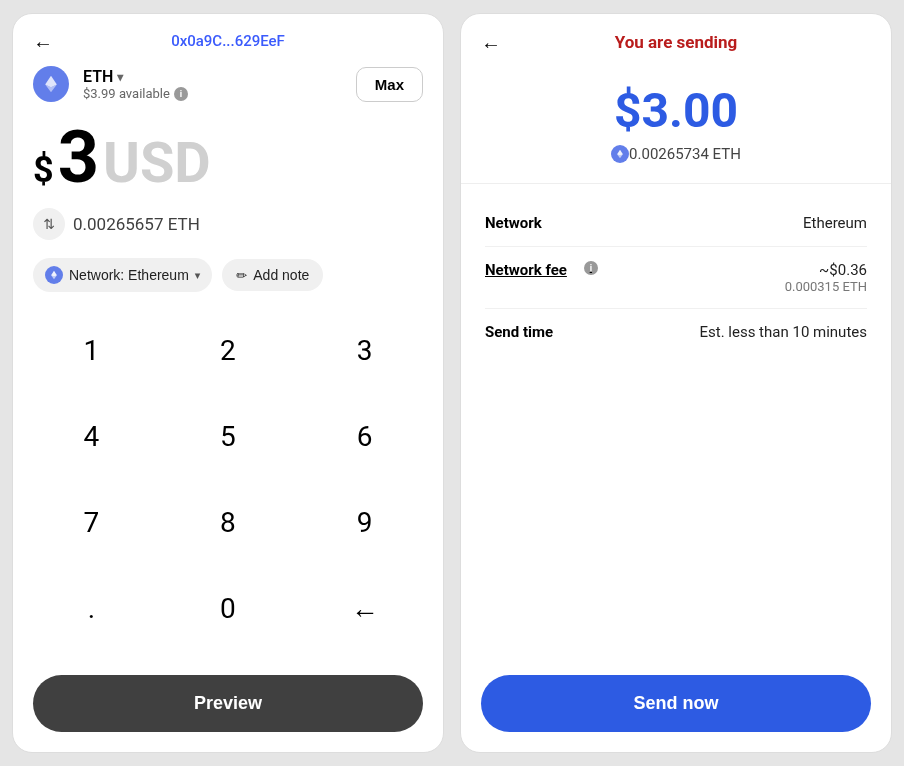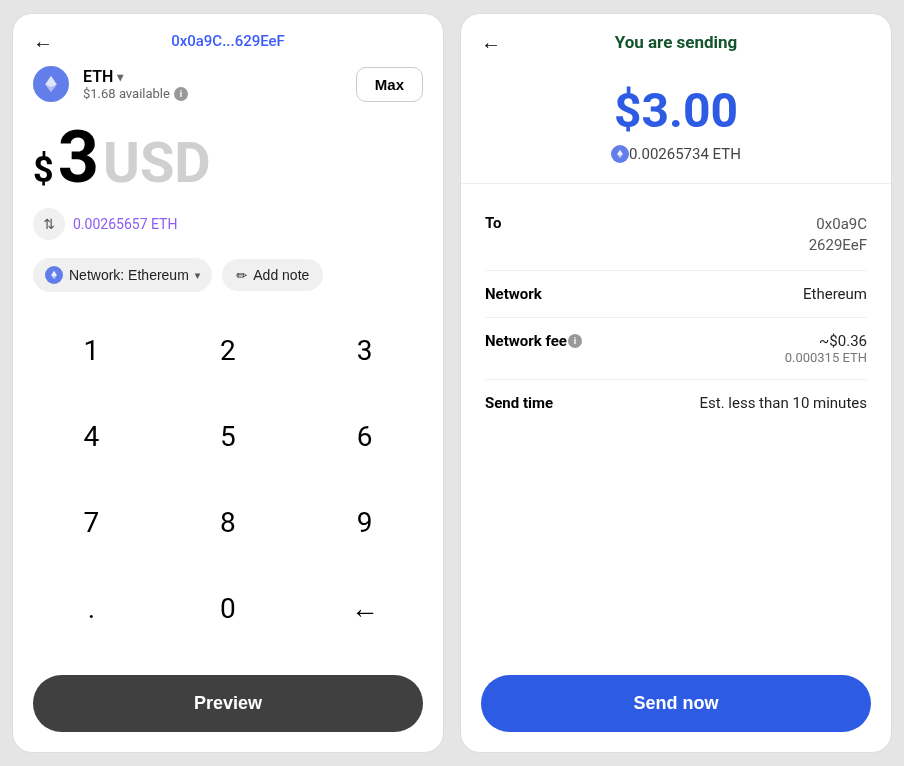--- a/index.html
+++ b/index.html
@@ -145,22 +145,22 @@
       background: #f0f0f0;
       border-radius: 50%;
       display: flex;
       align-items: center;
       justify-content: center;
       font-size: 14px;
       color: #555;
       cursor: pointer;
     }
     .eth-amount-text {
-      font-size: 14px;
-      color: #8b5cf6;
+      font-size: 17px;
+      color: #404040;
     }
     .controls-row {
       display: flex;
       align-items: center;
       gap: 10px;
       padding: 4px 20px 16px;
     }
     .network-btn {
       display: flex;
       align-items: center;
@@ -240,21 +240,21 @@
     .p2-header {
       display: flex;
       align-items: center;
       justify-content: center;
       padding: 18px 20px 10px;
       position: relative;
     }
     .p2-title {
       font-size: 17px;
       font-weight: 700;
-      color: #14532d;
+      color: #b91c1c;
     }
     .p2-amount-section {
       display: flex;
       flex-direction: column;
       align-items: center;
       padding: 20px 20px 20px;
       border-bottom: 1px solid #eee;
     }
     .p2-usd {
       font-size: 48px;
@@ -296,22 +296,22 @@
       text-align: right;
     }
     .detail-value-muted {
       font-size: 13px;
       color: #777;
       text-align: right;
       margin-left: 11px;
     }
     .detail-label-row {
       display: flex;
-      align-items: center;
-      gap: 1px;
+      gap: 17px;
+      text-decoration: underline;
     }
     .to-address {
       font-size: 15px;
       color: #555;
       line-height: 1.4;
       text-align: right;
     }
     .send-btn-container {
       padding: 10px 20px 20px;
     }
@@ -345,21 +345,21 @@
             <path d="M12 2L5 12.5L12 16L19 12.5L12 2Z" fill="rgba(255,255,255,0.8)"></path>
             <path d="M12 16L5 12.5L12 22L19 12.5L12 16Z" fill="rgba(255,255,255,0.5)"></path>
           </svg>
         </div>
         <div>
           <div class="token-name">
             <span>ETH</span>
             <span style="font-size:12px; color:#666">▾</span>
           </div>
           <div class="token-available">
-            <span>$1.68 available</span>
+            <span>$3.99 available</span>
             <span class="info-dot">i</span>
           </div>
         </div>
       </div>
       <button class="max-btn">Max</button>
     </div>
 
     <div class="amount-display">
       <span class="dollar-sign">$</span>
       <span class="amount-number">3</span>
@@ -421,27 +421,20 @@
           <svg width="10" height="10" viewBox="0 0 24 24" fill="none">
             <path d="M12 2L5 12.5L12 16L19 12.5L12 2Z" fill="rgba(255,255,255,0.9)"></path>
             <path d="M12 16L5 12.5L12 22L19 12.5L12 16Z" fill="rgba(255,255,255,0.6)"></path>
           </svg>
         </div>
         <span class="p2-eth-text">0.00265734 ETH</span>
       </div>
     </div>
 
     <div class="p2-details">
-      <div class="detail-row">
-        <span class="detail-label">To</span>
-        <div class="to-address">
-          <div>0x0a9C</div>
-          <div>2629EeF</div>
-        </div>
-      </div>
 
       <div class="detail-row">
         <span class="detail-label">Network</span>
         <span class="detail-value">Ethereum</span>
       </div>
 
       <div class="detail-row">
         <div class="detail-label-row">
           <span class="detail-label">Network fee</span>
           <span class="info-dot">i</span>

